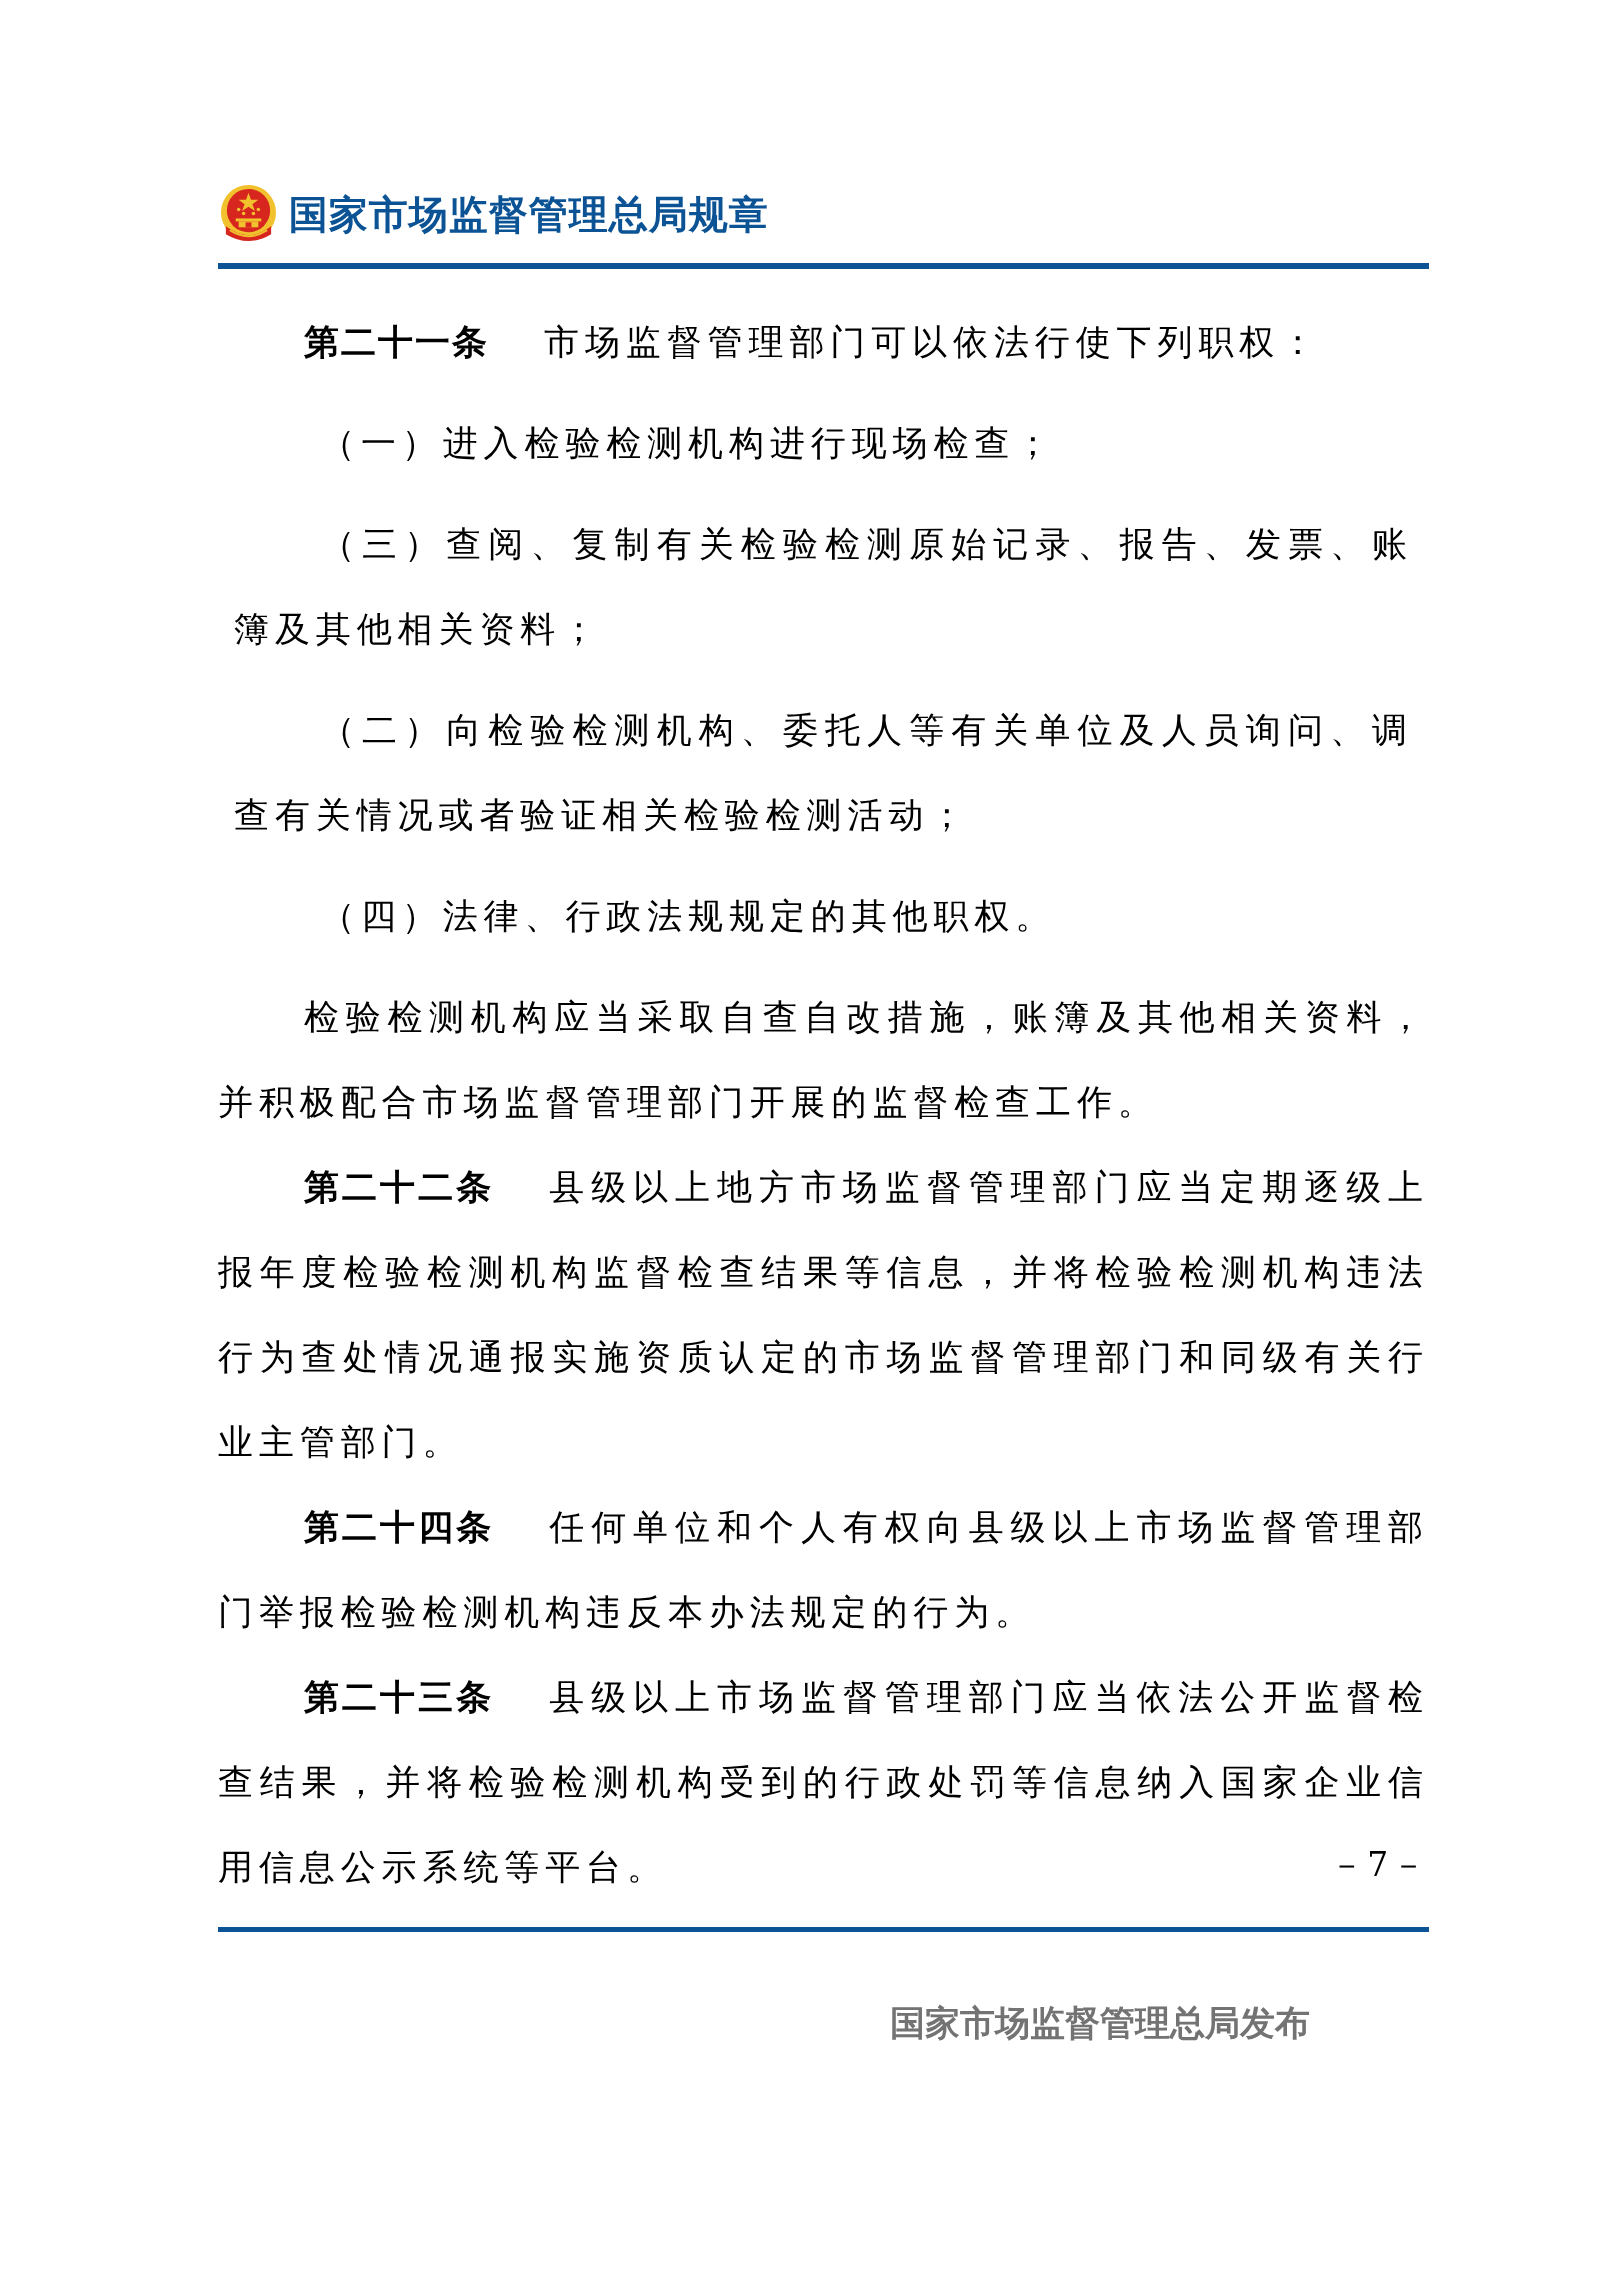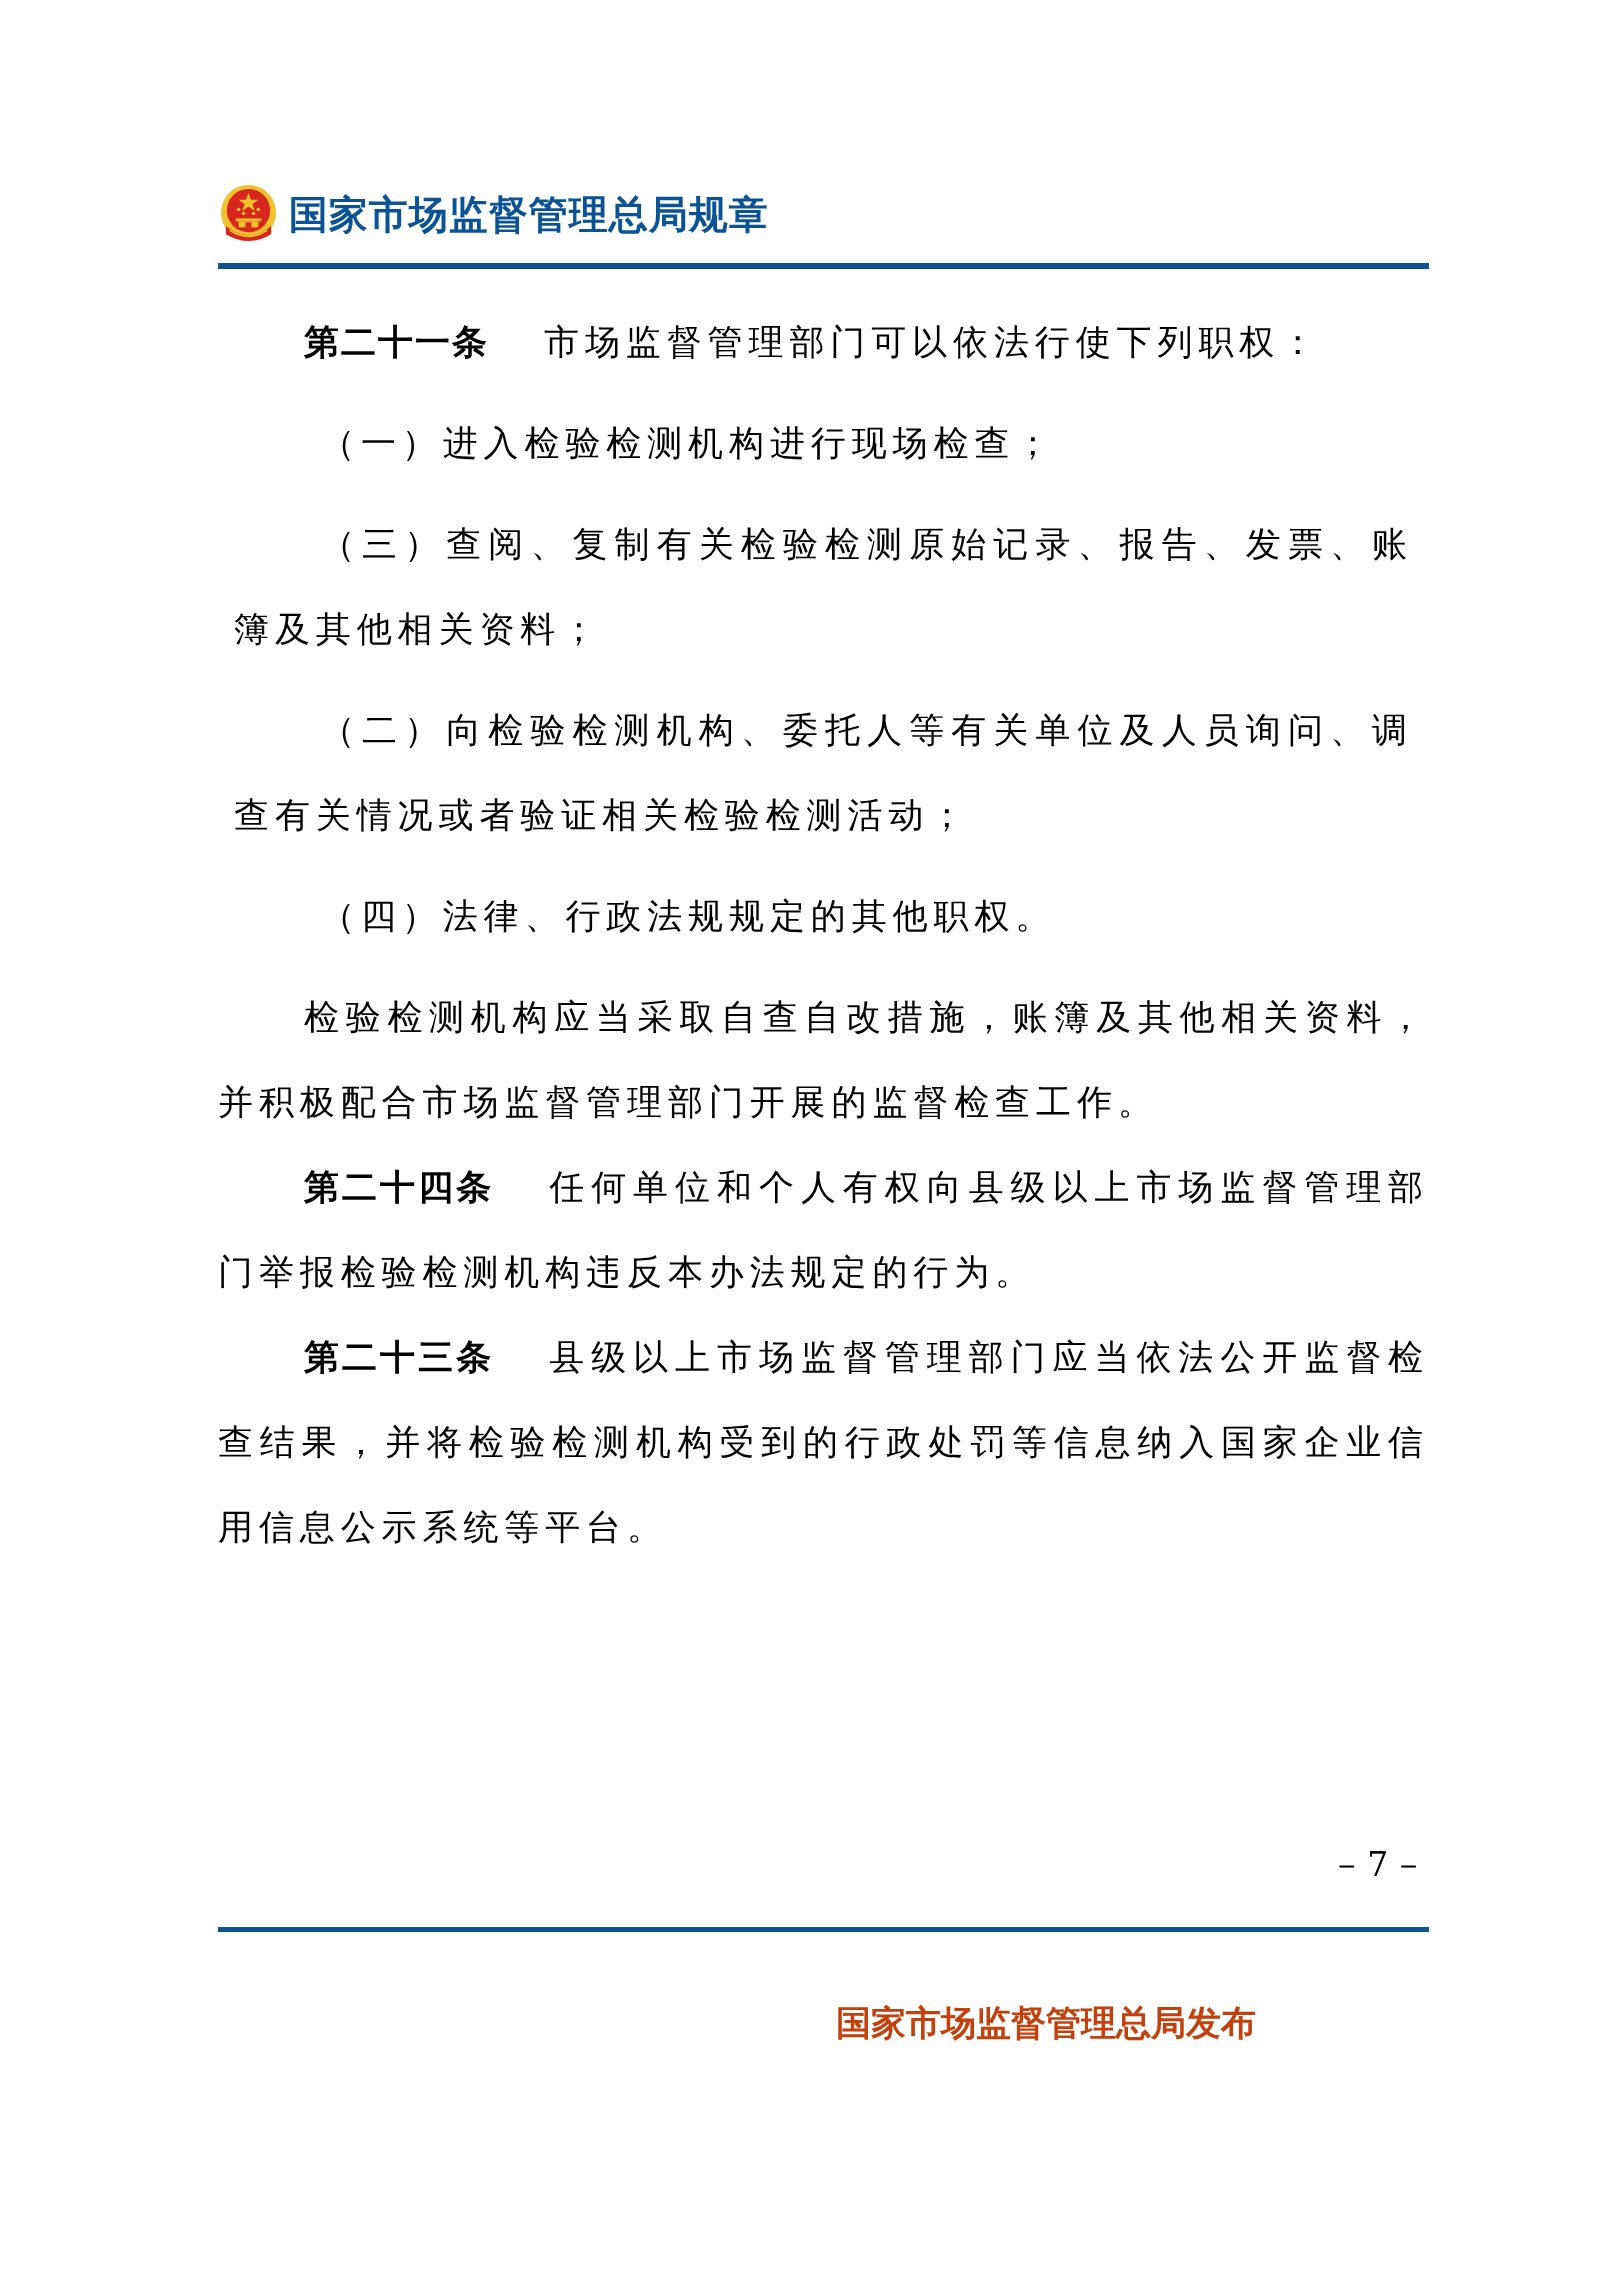--- a/index.html
+++ b/index.html
@@ -80,26 +80,26 @@
     .footer-rule {
       position: absolute;
       left: 218px;
       top: 1927px;
       width: 1211px;
       height: 4.9px;
       background: #0b5394;
     }
     .footer-publisher {
       position: absolute;
-      left: 836px;
+      left: 890px;
       top: 2000px;
       font-family: "DejaVu Sans", "Liberation Sans", sans-serif;
       font-size: 35px;
       font-weight: bold;
-      color: #c2410c;
+      color: #737373;
       white-space: nowrap;
     }
   </style>
 </head>
 <body>
 
 <div class="header">
   <svg class="emblem" viewBox="0 0 62 66">
     <circle cx="31" cy="30" r="28" fill="#f2c12e"></circle>
     <circle cx="31" cy="28" r="22" fill="#d7261e"></circle>
@@ -121,20 +121,23 @@
 <div class="content">
   <p class="para">
     <span class="art-head">第二十一条</span><span>市场监督管理部门可以依法行使下列职权：</span>
   </p>
   <p class="item">（一）进入检验检测机构进行现场检查；</p>
   <p class="item">（三）查阅、复制有关检验检测原始记录、报告、发票、账簿及其他相关资料；</p>
   <p class="item">（二）向检验检测机构、委托人等有关单位及人员询问、调查有关情况或者验证相关检验检测活动；</p>
   <p class="item">（四）法律、行政法规规定的其他职权。</p>
   <p class="para">检验检测机构应当采取自查自改措施，账簿及其他相关资料，并积极配合市场监督管理部门开展的监督检查工作。</p>
 
+  <p class="para">
+    <span class="art-head">第二十二条</span><span>县级以上地方市场监督管理部门应当定期逐级上报年度检验检测机构监督检查结果等信息，并将检验检测机构违法行为查处情况通报实施资质认定的市场监督管理部门和同级有关行业主管部门。</span>
+  </p>
 
   <p class="para">
     <span class="art-head">第二十四条</span><span>任何单位和个人有权向县级以上市场监督管理部门举报检验检测机构违反本办法规定的行为。</span>
   </p>
 
   <p class="para">
     <span class="art-head">第二十三条</span><span>县级以上市场监督管理部门应当依法公开监督检查结果，并将检验检测机构受到的行政处罚等信息纳入国家企业信用信息公示系统等平台。</span>
   </p>
 </div>
 

